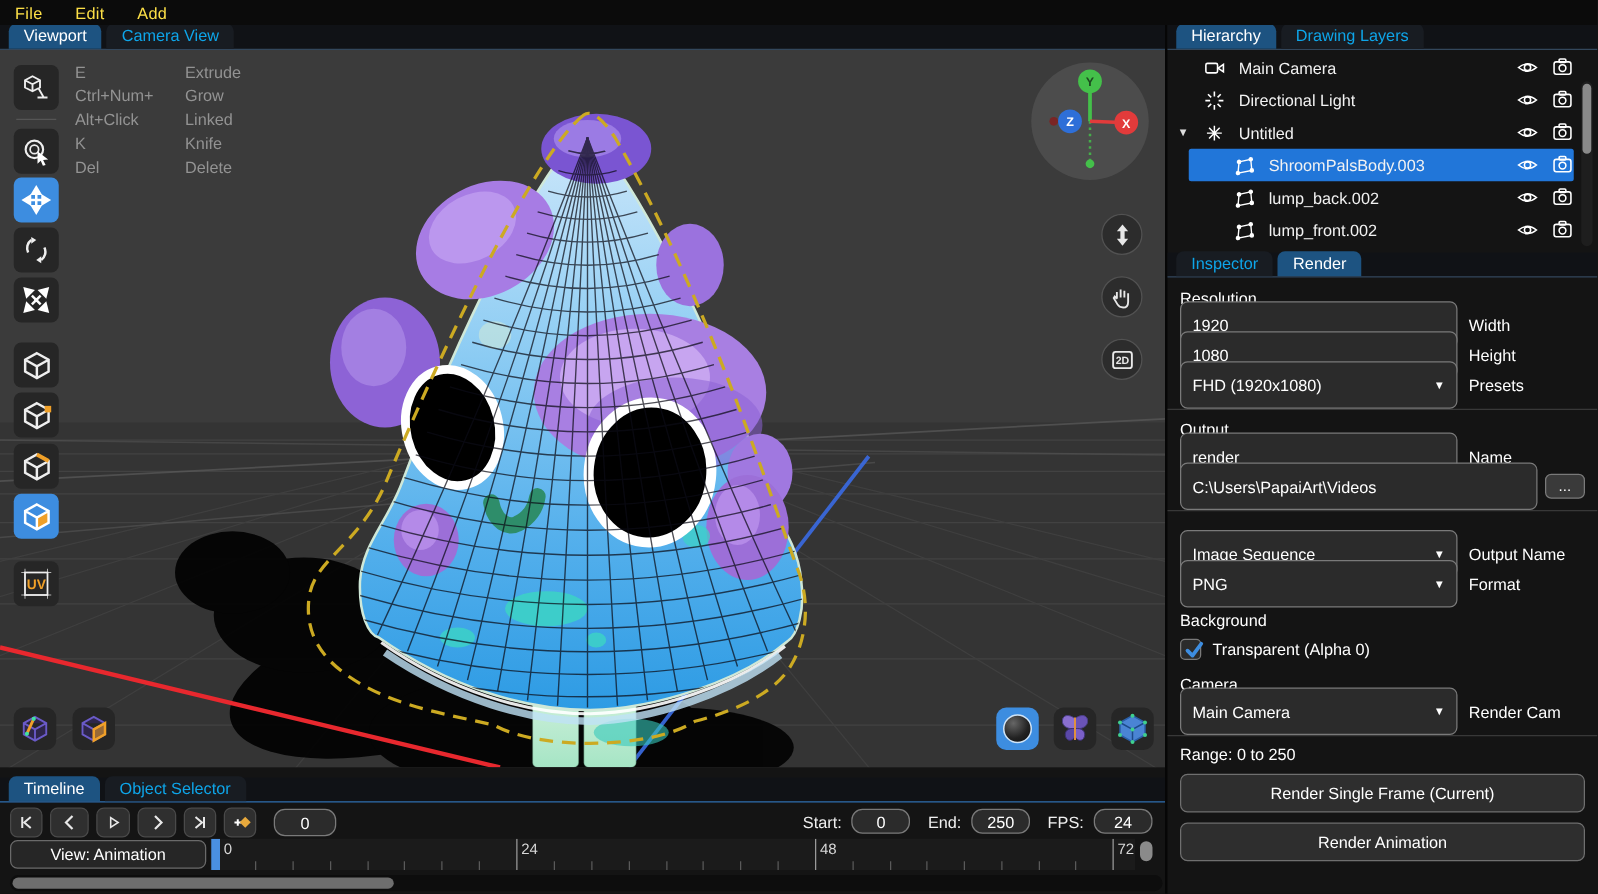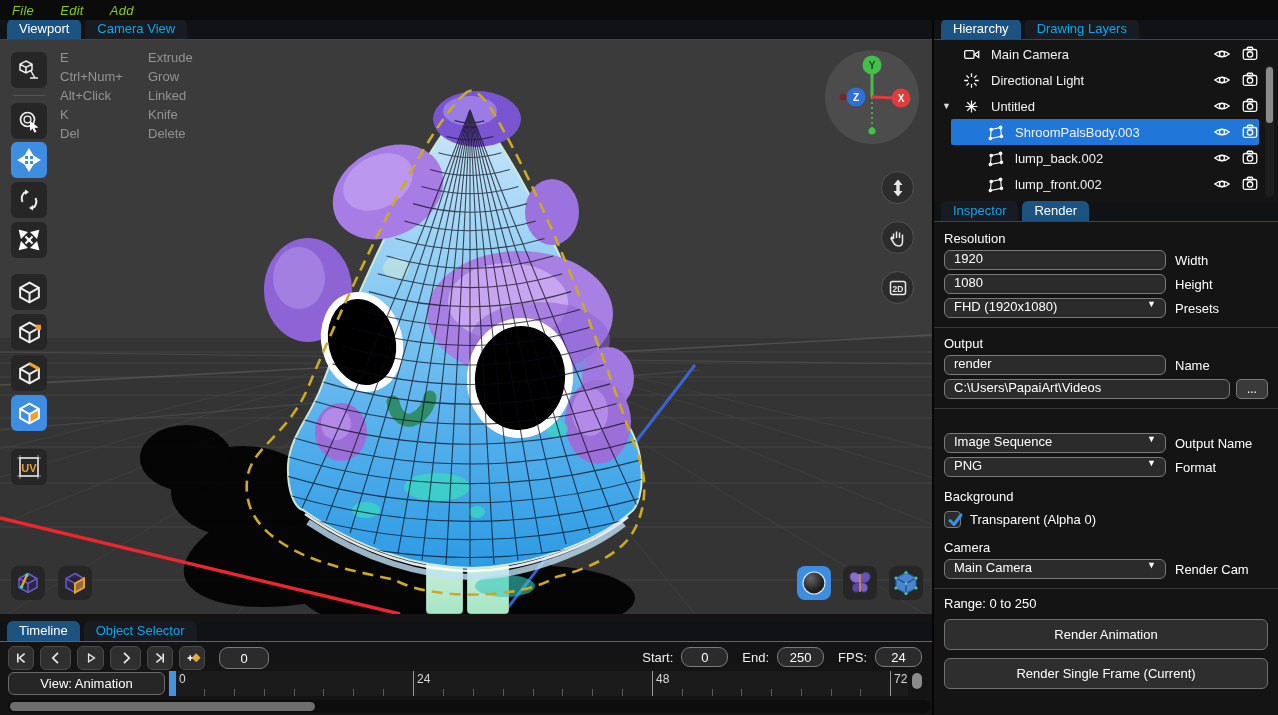--- a/index.html
+++ b/index.html
@@ -3,21 +3,21 @@
 <meta charset="utf-8">
 <style>
   * { margin:0; padding:0; box-sizing:border-box; }
   html,body { width:1278px; height:715px; overflow:hidden; background:#0b0b0b;
     font-family:"Liberation Sans", sans-serif; color:#eee; }
   #app { position:relative; width:1278px; height:715px; background:#141414; }
 
   
   #menubar { position:absolute; left:0; top:0; width:1278px; height:20px;
     background:#0b0b0b; display:flex; align-items:center; padding-left:12px; z-index:30;}
-  .menu-item { font-size:13px; color:#84cc16; margin-right:26px; letter-spacing:.3px; cursor:default;font-style:italic;}
+  .menu-item { font-size:13px; color:#fde047; margin-right:26px; letter-spacing:.3px; cursor:default;}
 
   
   .tabbar { position:absolute; height:20px; display:flex; align-items:flex-end;
     background:#101216; border-bottom:1px solid #33475c; }
   .tab { height:20px; line-height:20px; padding:0 12px; font-size:13px; color:#0ea5e9;
     background:#181c22; border-radius:6px 6px 0 0; margin-right:4px; white-space:nowrap;}
   .tab.active { background:#1d5381; color:#fff; }
 
   
   #vp-tabbar { left:0; top:20px; width:932px; padding-left:7px;}
@@ -62,22 +62,22 @@
   #tree-scrollbar { position:absolute; right:4px; top:24px; width:9px; height:132px;
     background:#1e1e1e; border-radius:5px;}
   #tree-thumb { position:absolute; left:1px; top:2px; width:7px; height:56px;
     background:#8a8a8a; border-radius:4px;}
 
   #i-tabbar { left:0; top:182px; width:344px; padding-left:7px; position:absolute;}
   #form { position:absolute; left:0; top:203px; width:344px; }
   .sec-label { margin:8px 0 3px 10px; font-size:13px; color:#fff; }
   .frow { display:flex; align-items:center; margin:4px 10px 0 10px; height:20px;}
   .fbox { width:222px; height:20px; background:#2b2b2b; border:1px solid #7a7a7a;
-    border-radius:6px; font-size:13px; color:#fff; display:flex; align-items:flex-start;
-    padding:0 9px; white-space:nowrap; overflow:hidden;}
+    border-radius:6px; font-size:13px; color:#fff; display:flex; align-items:center;
+    padding:18px 9px; white-space:nowrap; overflow:hidden;}
   .fbox .val { flex:1; }
   .fbox .dd { font-size:9px; color:#fff; margin-left:4px;}
   .flabel { margin-left:9px; font-size:13px; color:#fff; white-space:nowrap;}
   .fbox.wide { width:293px; }
   .dots-btn { width:33px; height:20px; margin-left:6px; background:#3a3a3a;
     border:1px solid #7a7a7a; border-radius:5px; color:#fff; font-size:12px;
     display:flex; align-items:center; justify-content:center;}
   .sep { height:1px; background:#383838; margin:9px 0 0 0; }
   .chkrow { display:flex; align-items:center; margin:5px 10px 0 10px; height:20px;}
   .chk { width:17px; height:17px; background:#2b2b2b; border:1px solid #7a7a7a;
@@ -653,22 +653,22 @@
       <div class="frow">
         <div class="fbox">
             <span class="val">Main Camera</span>
             <span class="dd">▼</span>
           </div>
         <span class="flabel">Render Cam</span>
       </div>
       <div class="sep"></div>
 
       <div class="sec-label" style="margin-top:7px">Range: 0 to 250</div>
+      <div class="bigbtn">Render Single Frame (Current)</div>
       <div class="bigbtn">Render Animation</div>
-      <div class="bigbtn">Render Single Frame (Current)</div>
     </div>
   </div>
 
   <div id="timeline">
     <div class="tabbar" id="t-tabbar">
       <div class="tab active">Timeline</div>
       <div class="tab">Object Selector</div>
     </div>
 
     <div id="transport">

